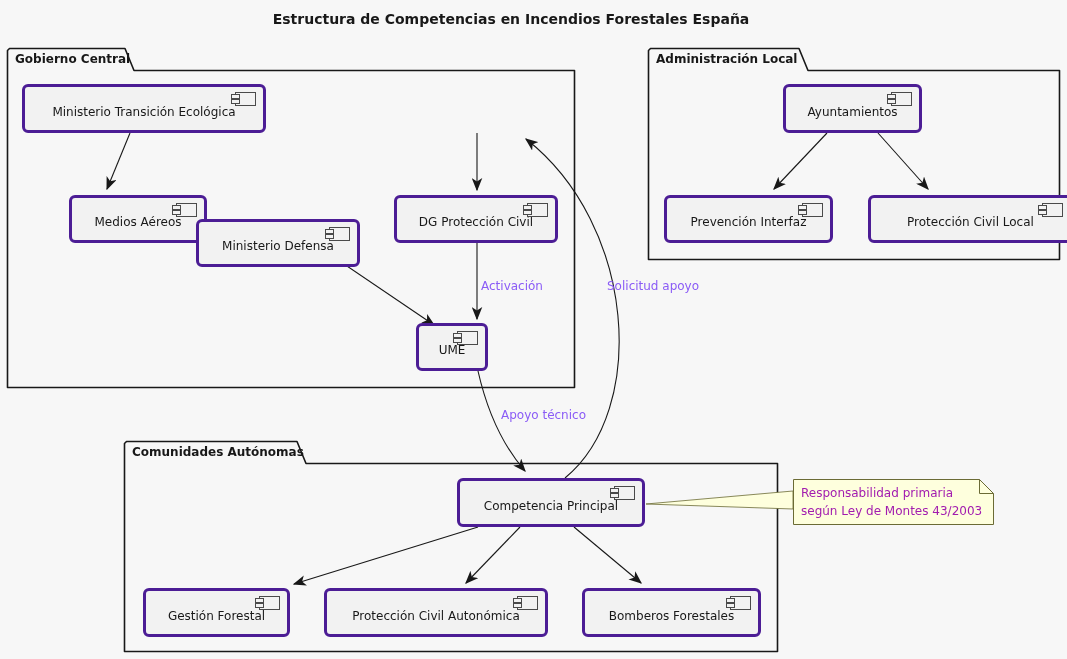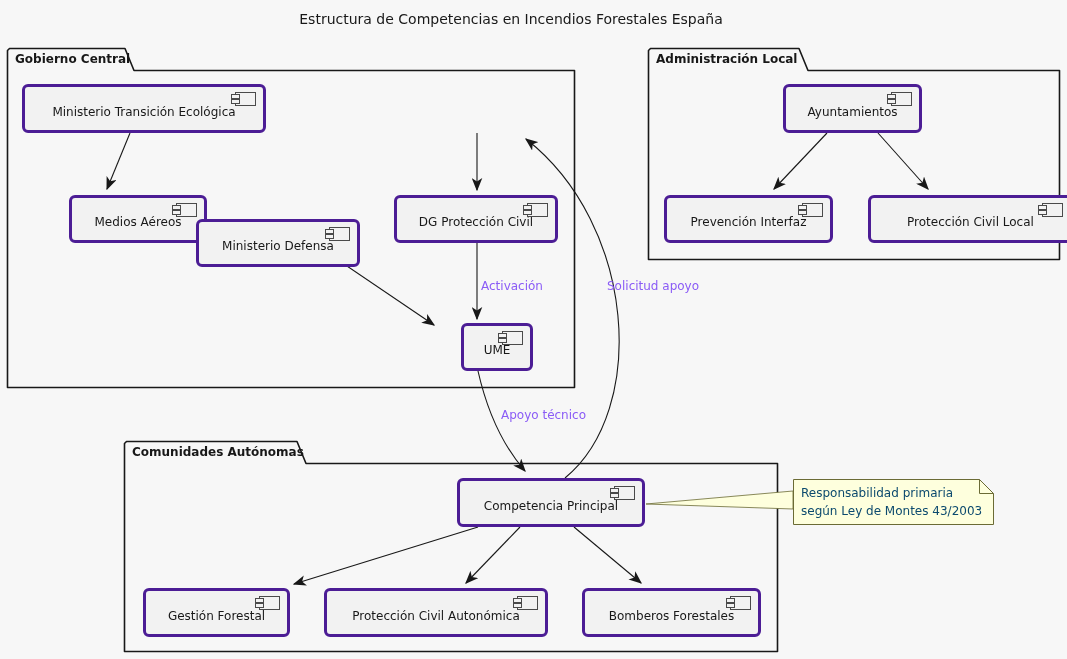--- a/index.html
+++ b/index.html
@@ -5,21 +5,21 @@
   html,body{margin:0;padding:0;background:#f7f7f7;}
   #canvas{
     position:relative;width:1067px;height:659px;overflow:hidden;
     background:#f7f7f7;
     font-family:"DejaVu Sans","Liberation Sans",sans-serif;
     color:#181818;
   }
   #edges{position:absolute;left:0;top:0;z-index:1;}
   .title{
     position:absolute;z-index:2;top:11px;left:511px;transform:translateX(-50%);
-    font-size:14px;font-weight:normal;white-space:nowrap;
+    font-size:14px;font-weight:bold;white-space:nowrap;
   }
   .pkg-name{
     position:absolute;z-index:2;font-size:12px;font-weight:bold;white-space:nowrap;
   }
   .comp{
     position:absolute;z-index:3;background:#f2f2f2;border:3px solid #4c1d95;
     border-radius:6px;box-sizing:border-box;
     display:flex;align-items:flex-end;justify-content:center;
     padding-bottom:11px;
   }
@@ -32,21 +32,21 @@
     position:absolute;left:-5.5px;display:block;width:7px;height:2.5px;
     border:1.5px solid #4a4a4a;background:#f2f2f2;
   }
   .cicon i.t1{top:1px;}
   .cicon i.t2{top:6px;}
   .edge-label{
     position:absolute;z-index:2;font-size:12px;white-space:nowrap;color:#8b5cf6;
   }
   .note-text{
     position:absolute;z-index:3;left:801px;top:484px;width:190px;
-    font-size:12px;line-height:18px;color:#0c4a6e;
+    font-size:12px;line-height:18px;color:#a21caf;
   }
 </style>
 </head>
 <body>
 
 <div id="canvas">
 
   <svg id="edges" width="1067" height="659" viewBox="0 0 1067 659">
     <defs>
       <marker id="arr" viewBox="0 0 10 8" refX="9" refY="4" markerWidth="12" markerHeight="10" orient="auto-start-reverse">
@@ -102,21 +102,21 @@
       </span>
     <span class="clabel">Ministerio Defensa</span>
   </div>
   <div class="comp" style="left:394px;top:195px;width:164px;height:48px;">
     <span class="cicon">
         <i class="t1"></i>
         <i class="t2"></i>
       </span>
     <span class="clabel">DG Protección Civil</span>
   </div>
-  <div class="comp" style="left:461px;top:323px;width:72px;height:48px;">
+  <div class="comp" style="left:416px;top:323px;width:72px;height:48px;">
     <span class="cicon">
         <i class="t1"></i>
         <i class="t2"></i>
       </span>
     <span class="clabel">UME</span>
   </div>
 
   <div class="comp" style="left:783px;top:84px;width:139px;height:49px;">
     <span class="cicon">
         <i class="t1"></i>

